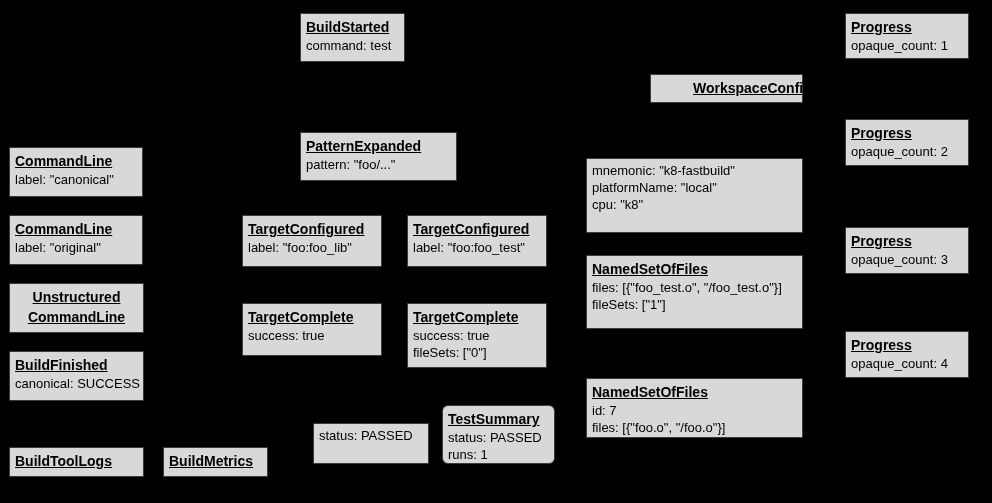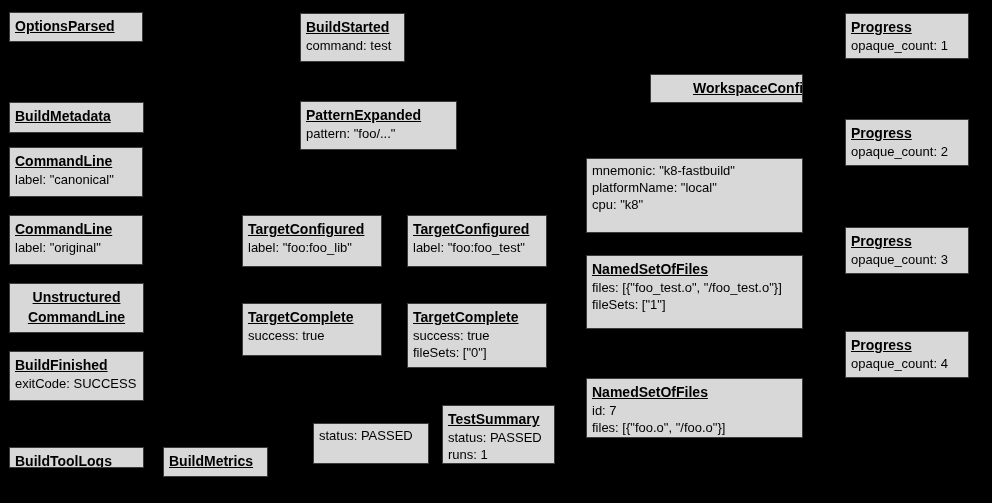--- a/index.html
+++ b/index.html
@@ -35,62 +35,56 @@
     font-size: 13px;
     line-height: 17px;
     white-space: nowrap;
   }
 </style>
 </head>
 <body>
 
 <div id="canvas">
 
-  <div class="node" style="left:9px; top:12px; width:134px; height:30px;">
-    <div class="t">OptionsParsed</div>
-  </div>
 
 
-  <div class="node" style="left:9px; top:102px; width:135px; height:31px;">
-    <div class="t">BuildMetadata</div>
-  </div>
 
   <div class="node" style="left:9px; top:147px; width:134px; height:50px;">
     <div class="t">CommandLine</div>
     <div class="l">label: "canonical"</div>
   </div>
 
   <div class="node" style="left:9px; top:215px; width:134px; height:50px;">
     <div class="t">CommandLine</div>
     <div class="l">label: "original"</div>
   </div>
 
   <div class="node" style="left:9px; top:283px; width:135px; height:50px;text-align:center;">
     <div class="t">Unstructured CommandLine</div>
   </div>
 
   <div class="node" style="left:9px; top:351px; width:135px; height:50px;">
     <div class="t">BuildFinished</div>
-    <div class="l">exitCode: SUCCESS</div>
+    <div class="l">canonical: SUCCESS</div>
   </div>
 
-  <div class="node" style="left:9px; top:447px; width:135px; height:21px;">
+  <div class="node" style="left:9px; top:447px; width:135px; height:30px;">
     <div class="t">BuildToolLogs</div>
   </div>
 
   <div class="node" style="left:300px; top:13px; width:105px; height:49px;">
     <div class="t">BuildStarted</div>
     <div class="l">command: test</div>
   </div>
 
   <div class="node" style="left:163px; top:447px; width:105px; height:30px;">
     <div class="t">BuildMetrics</div>
   </div>
 
-  <div class="node" style="left:300px; top:101px; width:157px; height:49px;">
+  <div class="node" style="left:300px; top:132px; width:157px; height:49px;">
     <div class="t">PatternExpanded</div>
     <div class="l">pattern: "foo/..."</div>
   </div>
 
   <div class="node" style="left:242px; top:215px; width:140px; height:52px;">
     <div class="t">TargetConfigured</div>
     <div class="l">label: "foo:foo_lib"</div>
   </div>
 
   <div class="node" style="left:407px; top:215px; width:140px; height:52px;">
@@ -106,21 +100,21 @@
   <div class="node" style="left:407px; top:303px; width:140px; height:65px;">
     <div class="t">TargetComplete</div>
     <div class="l">success: true</div>
     <div class="l">fileSets: ["0"]</div>
   </div>
 
   <div class="node" style="left:313px; top:423px; width:116px; height:41px;">
     <div class="l">status: PASSED</div>
   </div>
 
-  <div class="node" style="left:442px; top:405px; width:113px; height:59px;">
+  <div class="node" style="left:442px; top:405px; width:113px; height:59px;border-radius:6px;">
     <div class="t">TestSummary</div>
     <div class="l">status: PASSED</div>
     <div class="l">runs: 1</div>
   </div>
 
   <div class="node" style="left:650px; top:74px; width:153px; height:29px;padding-left:42px;">
     <div class="t">WorkspaceConfig</div>
   </div>
 
   <div class="node" style="left:586px; top:158px; width:217px; height:75px;">

